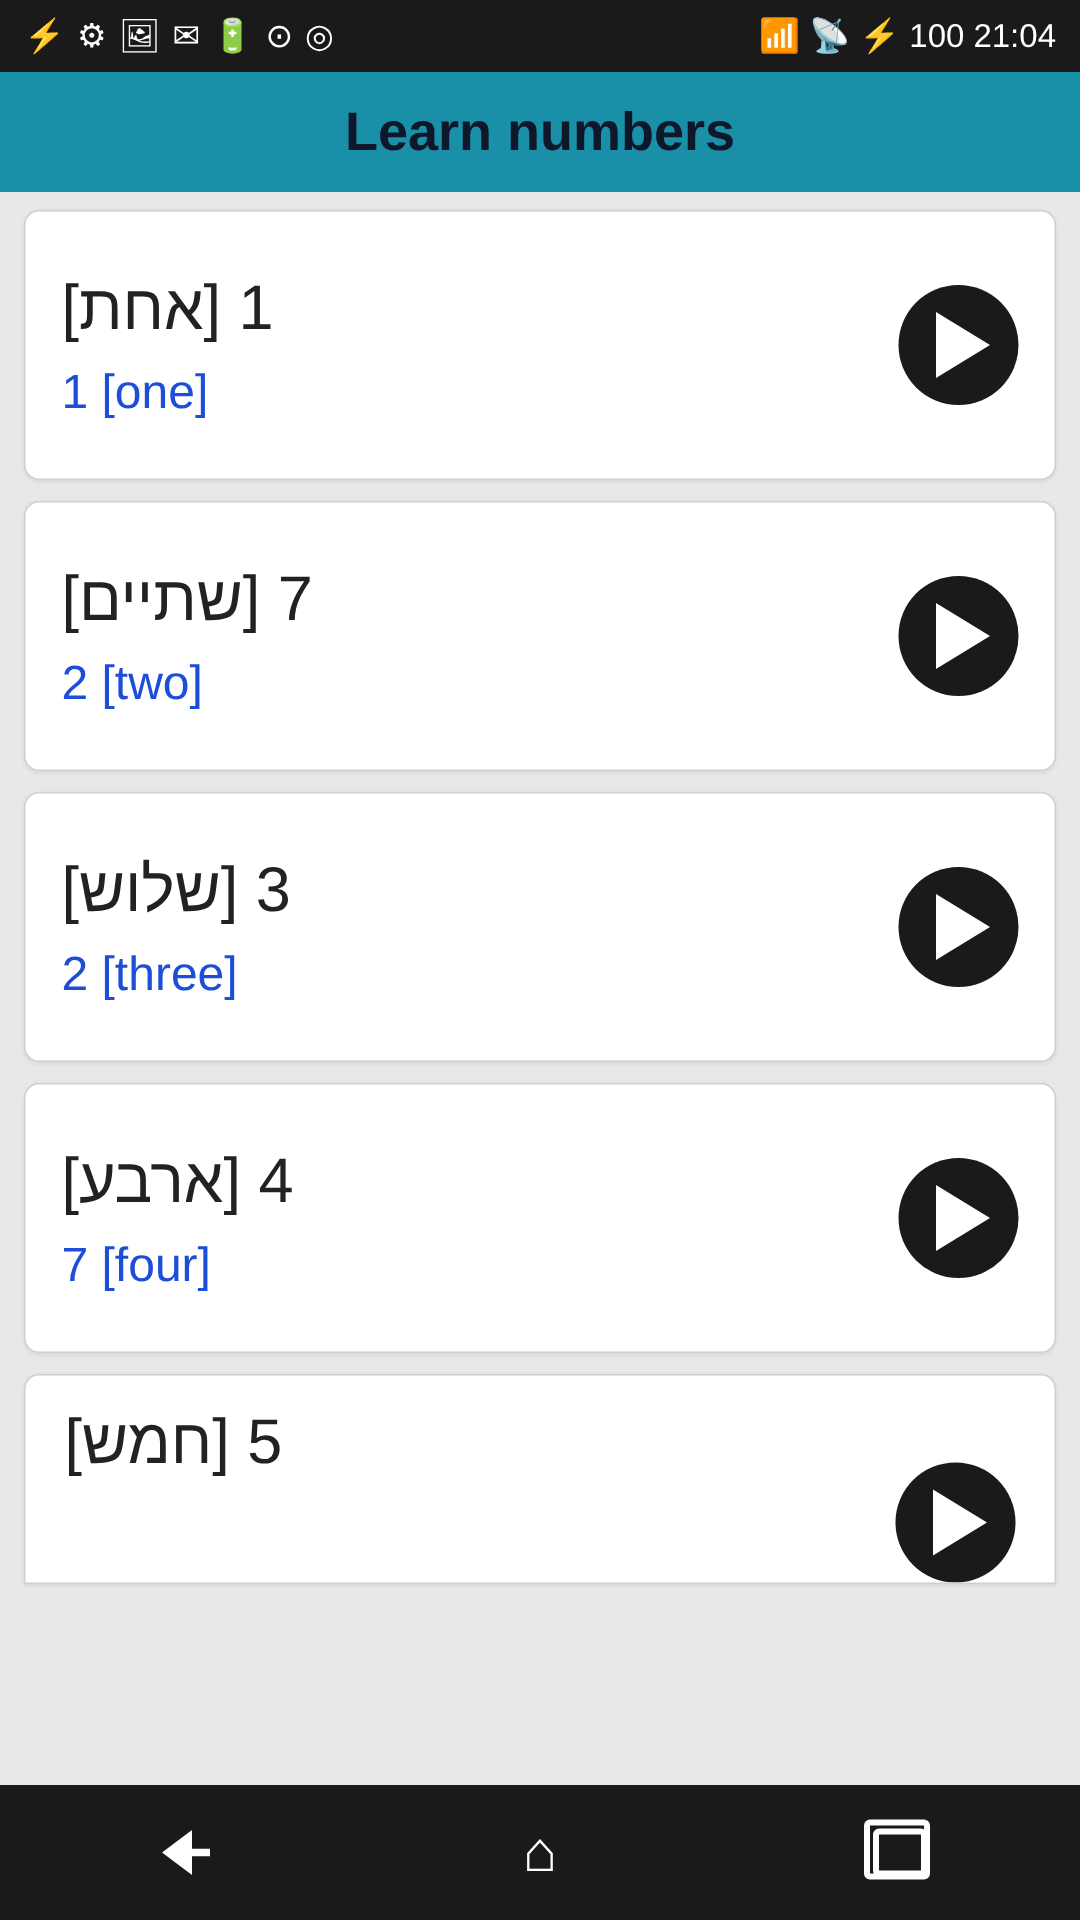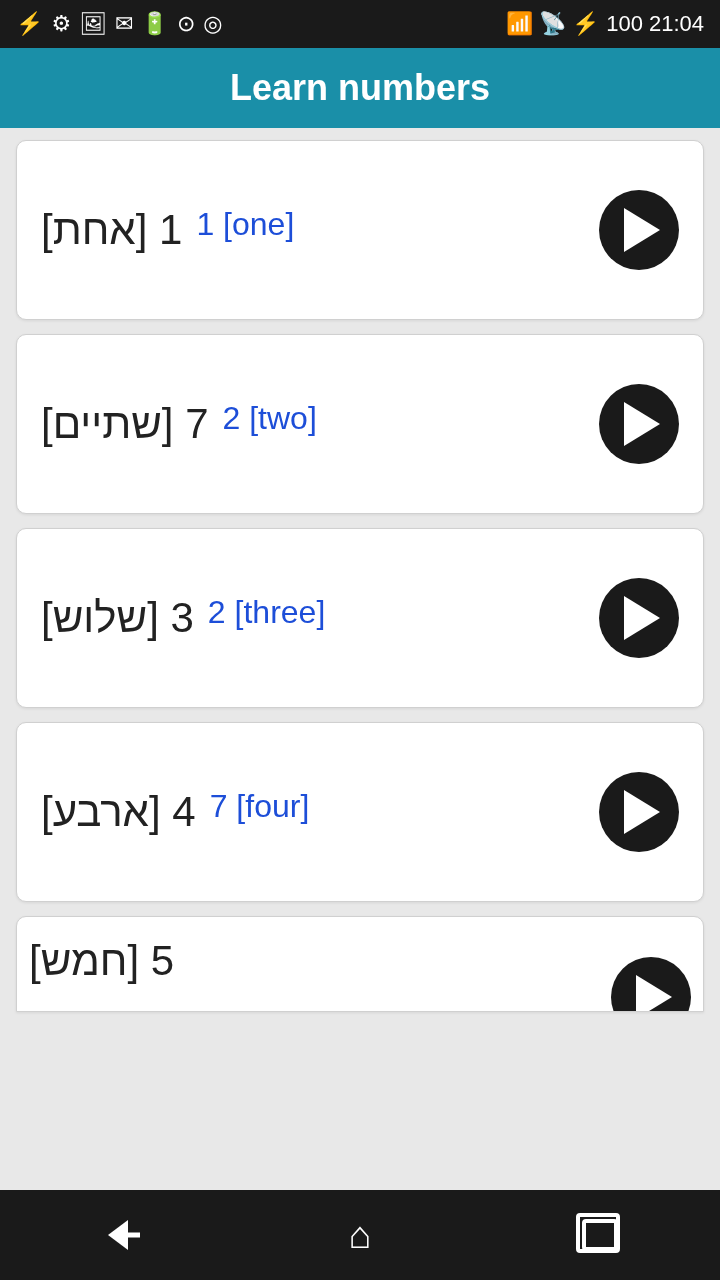--- a/index.html
+++ b/index.html
@@ -41,21 +41,21 @@
     
     .header {
       background: #1a8fa8;
       height: 80px;
       display: flex;
       align-items: center;
       justify-content: center;
       flex-shrink: 0;
     }
     .header-title {
-      color: #ffffff;
+      color: #0f172a;
       font-size: 36px;
       font-weight: bold;
     }
 
     
     .content {
       flex: 1;
       padding: 12px 16px;
       display: flex;
       flex-direction: column;
@@ -71,21 +71,21 @@
       padding: 20px 24px;
       display: flex;
       align-items: center;
       justify-content: space-between;
       min-height: 180px;
       box-shadow: 0 1px 3px rgba(0,0,0,0.08);
     }
 
     .card-text {
       display: flex;
-      flex-direction: row;
+      flex-direction: column;
       gap: 14px;
     }
 
     .card-primary {
       font-size: 42px;
       color: #222;
       font-weight: normal;
       direction: rtl;
     }
 
@@ -185,25 +185,25 @@
       height: 32px;
       border: 4px solid white;
       border-radius: 4px;
     }
 
     
     .card-partial {
       background: white;
       border-radius: 10px 10px 0 0;
       border: 1px solid #d0d0d0;
-      padding: 20px 12px;
+      padding: 20px 26px;
       display: flex;
       align-items: flex-start;
       justify-content: space-between;
-      height: 96px;
+      height: 140px;
       overflow: hidden;
       box-shadow: 0 1px 3px rgba(0,0,0,0.08);
     }
 
     
     .play-btn-partial {
       width: 80px;
       height: 80px;
       border-radius: 50%;
       background: #1a1a1a;

